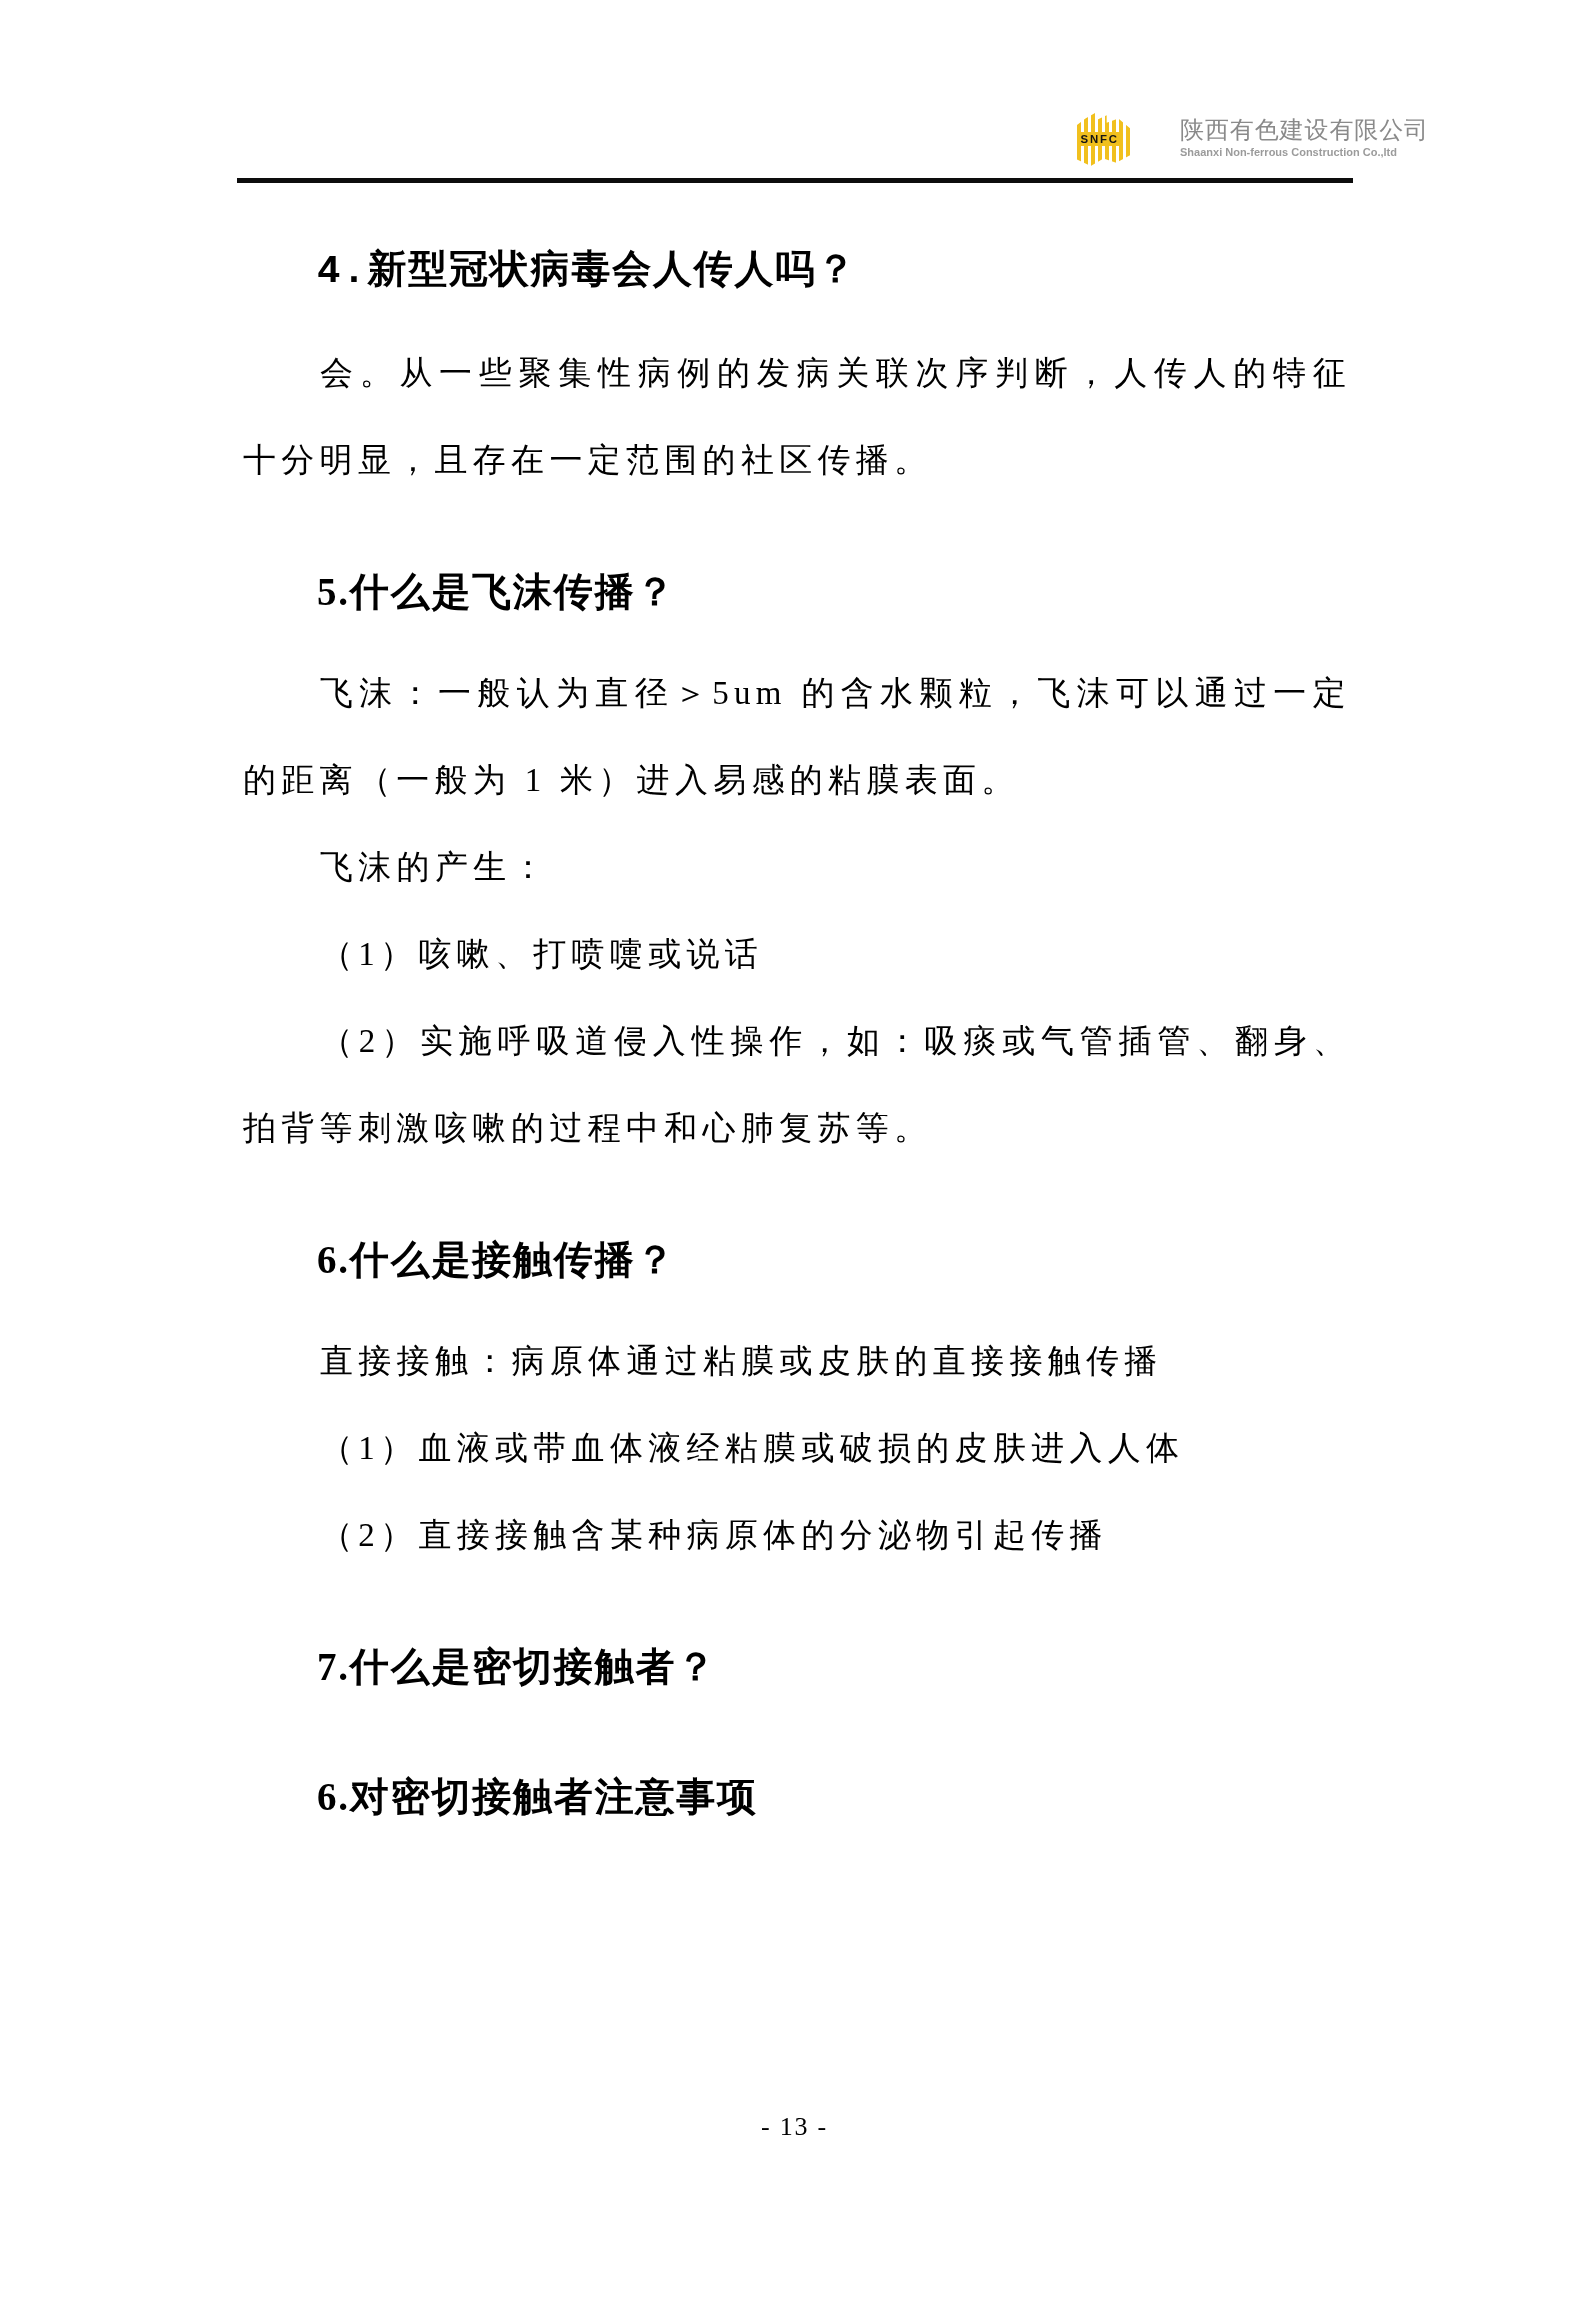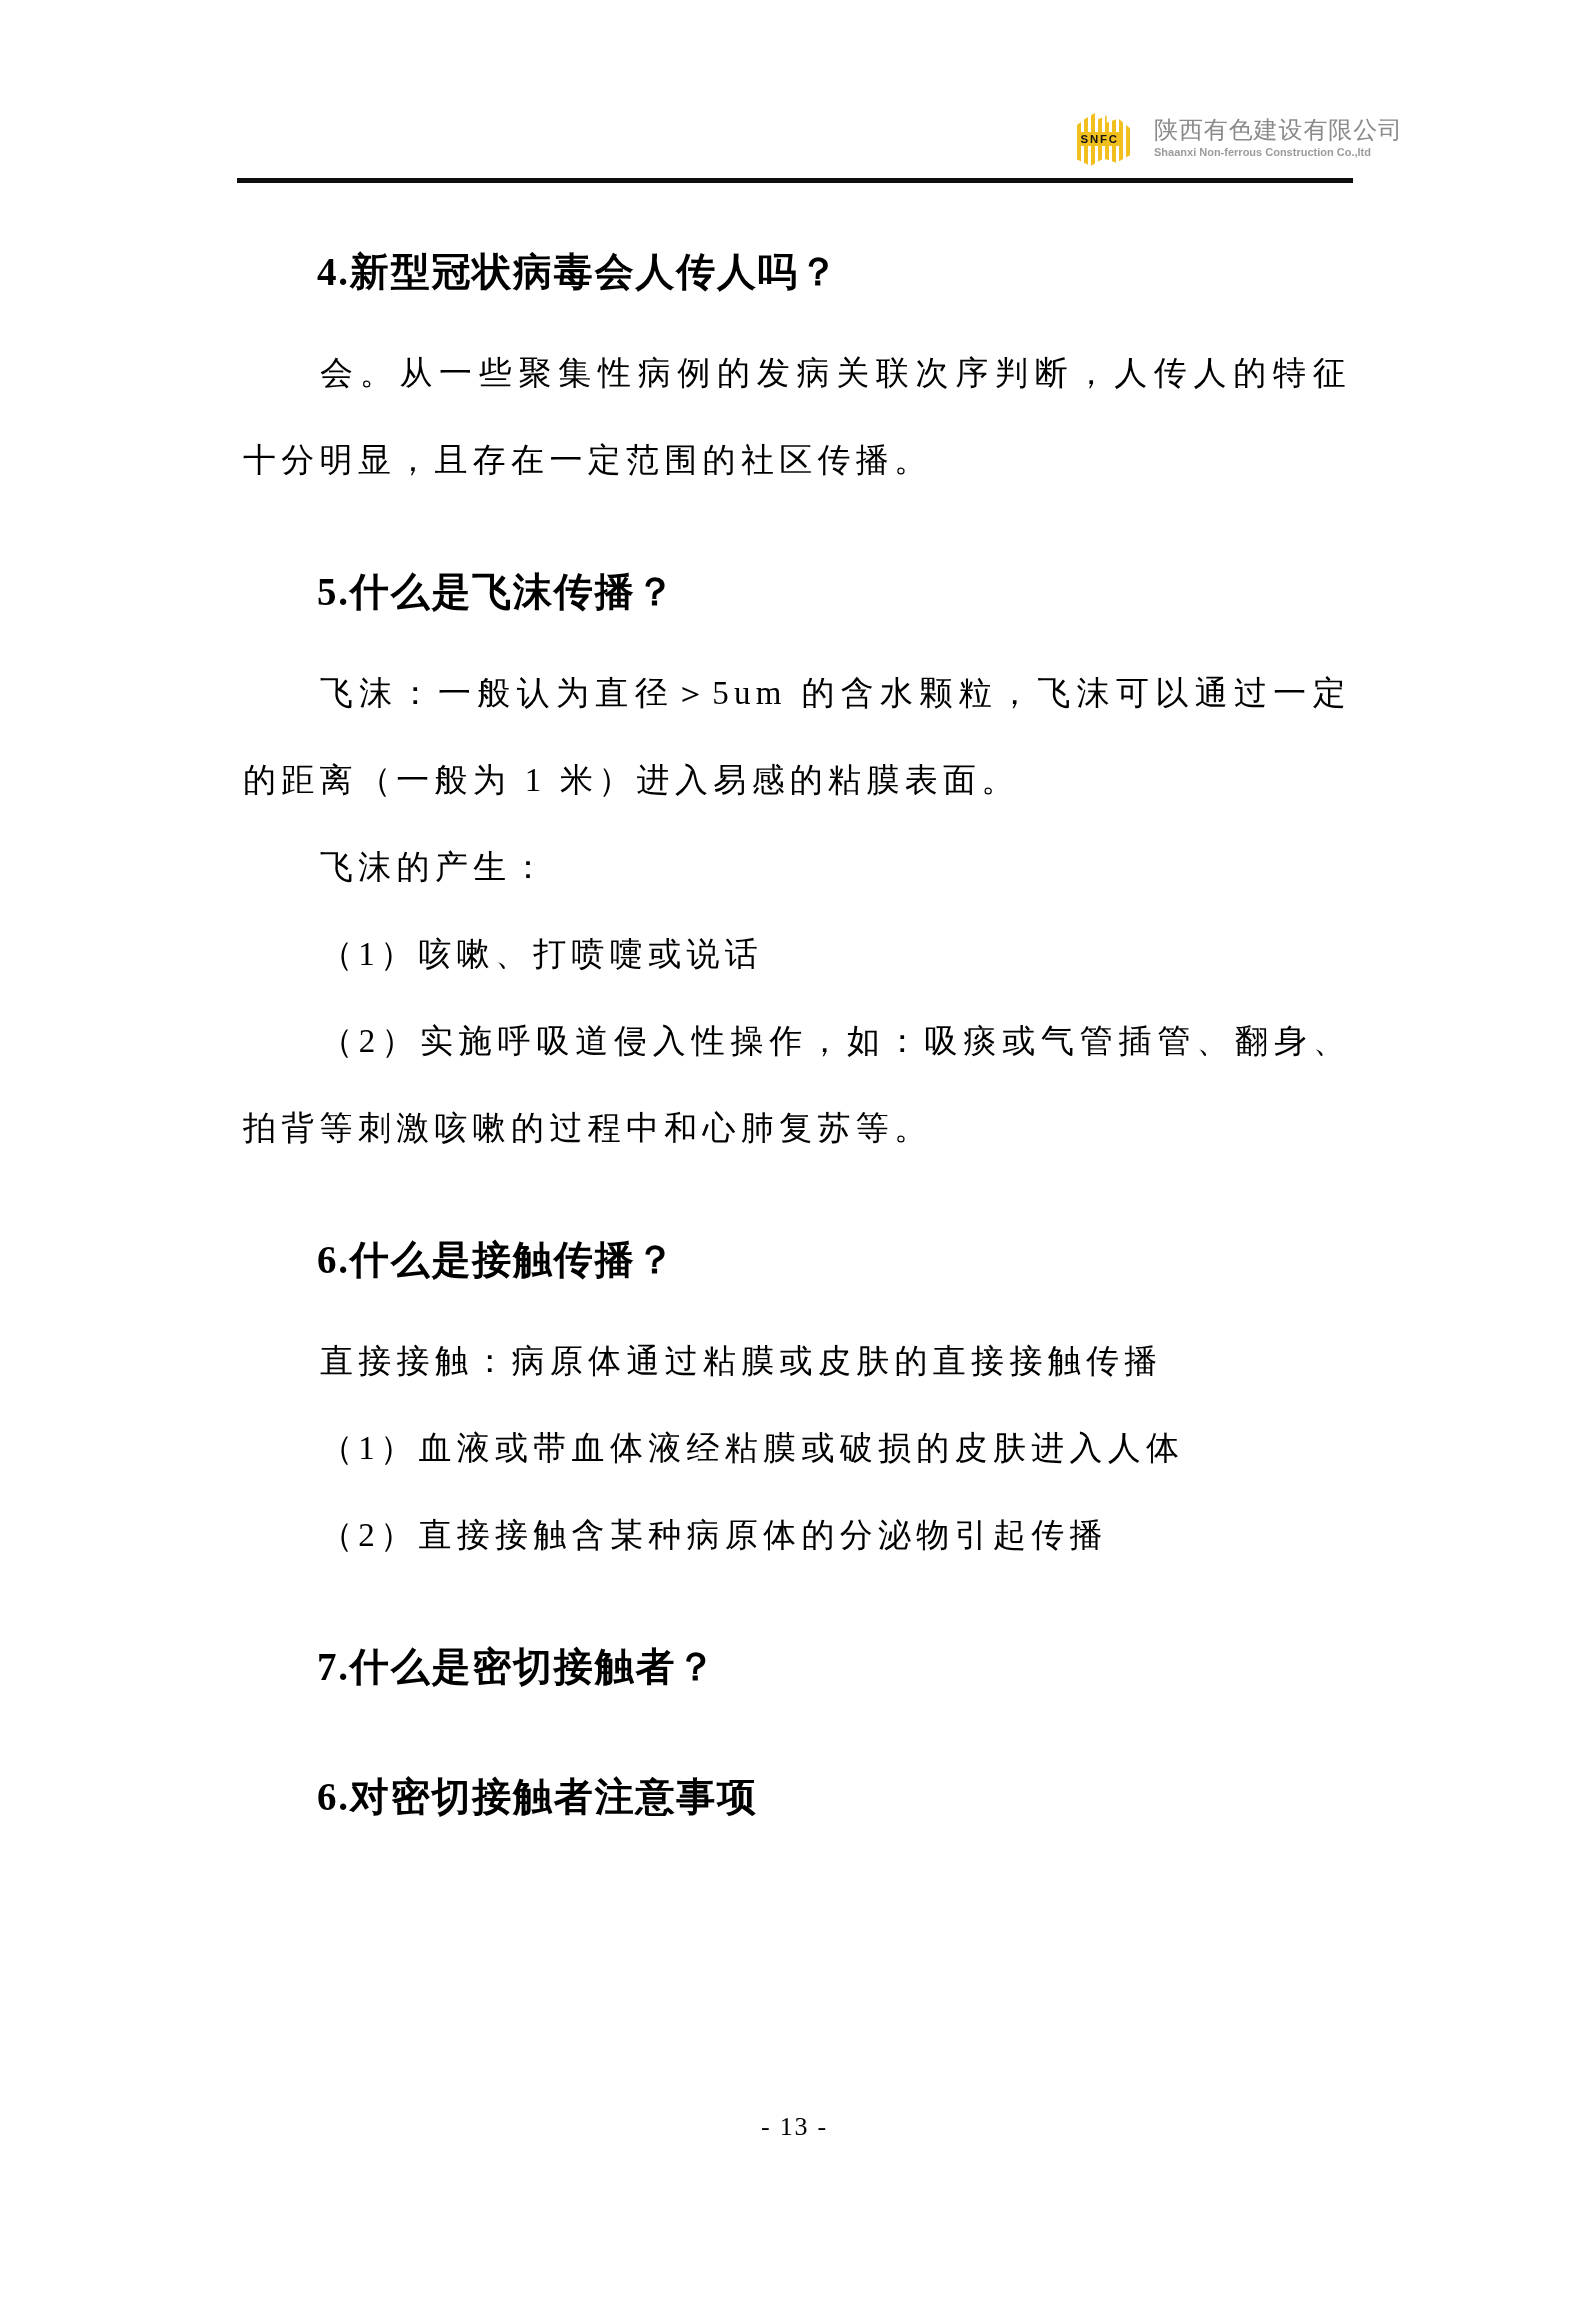--- a/index.html
+++ b/index.html
@@ -13,21 +13,21 @@
     overflow:hidden;
   }
 
   
   .logo{
     position:absolute;
     left:1077px;
     top:112px;
     display:flex;
     align-items:center;
-    gap:0;
+    gap:26px;
   }
   .logo-mark{
     position:relative;
     width:53px;
     height:54px;
     flex:0 0 auto;
   }
   .logo-bars{
     position:absolute;
     inset:0;
@@ -83,21 +83,21 @@
   }
   .section-heading{
     font-size:39px;
     font-weight:bold;
     line-height:84px;
     margin:46px 0 16px 0;
     padding-left:74px;
     letter-spacing:1.8px;
     text-align:left;
   }
-  .section-heading:first-child{margin-top:8.8px;}
+  .section-heading:first-child{margin-top:8.8px;font-family:Liberation Mono, monospace;}
   .body-paragraph{
     font-size:33px;
     line-height:87px;
     letter-spacing:5.3px;
     margin:0;
     text-indent:77px;
   }
 
   
   .page-number{

